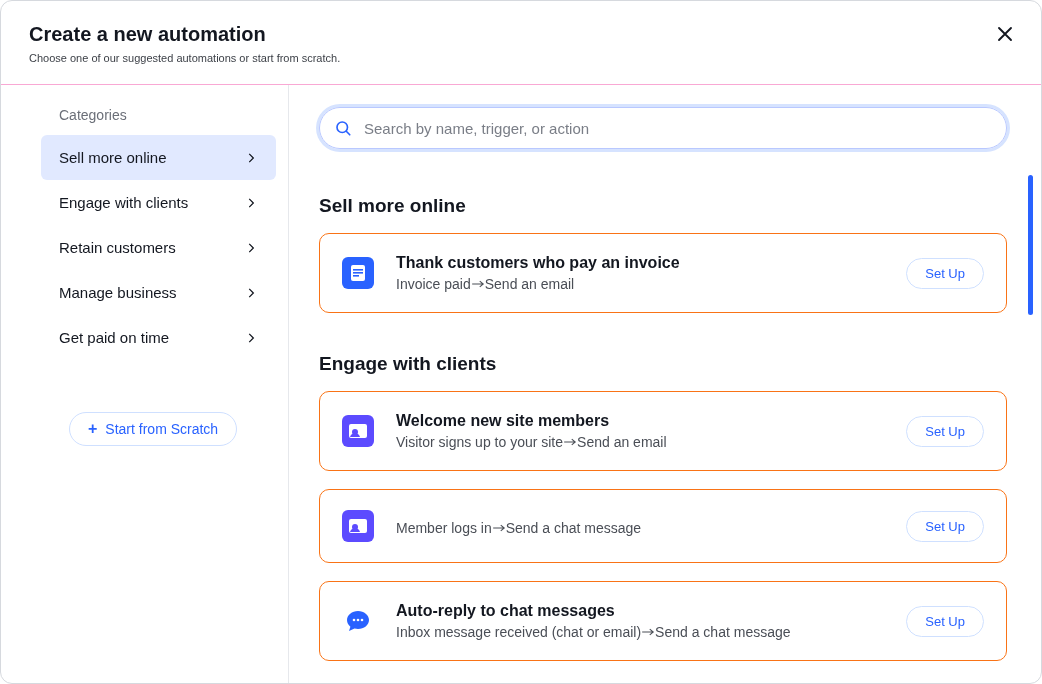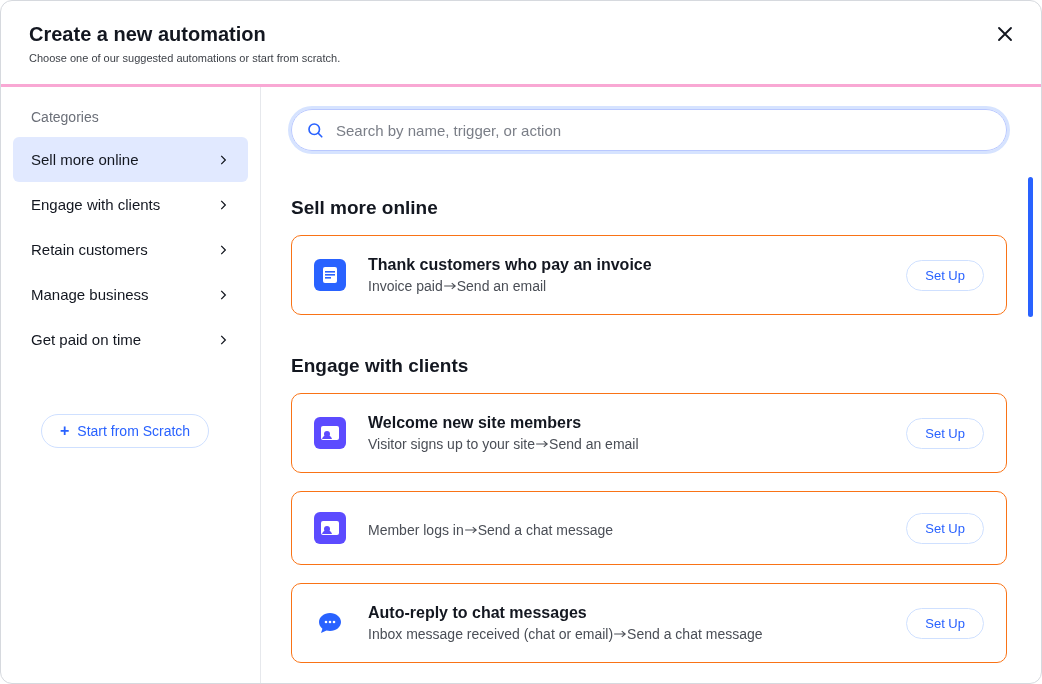--- a/index.html
+++ b/index.html
@@ -5,34 +5,34 @@
   * { box-sizing: border-box; margin: 0; padding: 0; }
   html, body { width: 1042px; height: 684px; font-family: -apple-system, BlinkMacSystemFont, "Segoe UI", Helvetica, Arial, sans-serif; background: #fff; color: #131720; }
   .modal {
     width: 1042px; height: 684px;
     border: 1px solid #d6d9de; border-radius: 12px;
     display: flex; flex-direction: column; overflow: hidden; position: relative;
     background: #fff;
   }
   .modal-header {
     padding: 22px 28px 20px 28px;
-    border-bottom: 3px solid #f9a8d4;
+    border-bottom: 1px solid #f9a8d4;
     position: relative;
   }
   .modal-header .title { font-size: 20px; font-weight: 700; color: #131720; }
   .modal-header .subtitle { font-size: 11px; color: #3b3f46; margin-top: 6px; font-weight: 400; }
   .close-btn {
     position: absolute; top: 20px; right: 22px;
     width: 28px; height: 28px; cursor: pointer;
     display: flex; align-items: center; justify-content: center;
     background: transparent; border: none;
   }
   .close-btn svg { width: 18px; height: 18px; stroke: #131720; stroke-width: 2.5; }
 
-  .modal-body { flex: 1; display: flex; min-height: 0; }
+  .modal-body { flex: 1; display: flex; min-height: 0; margin-left: 28px; }
   .sidebar {
     width: 260px; border-right: 1px solid #e6e8ec;
     padding: 22px 12px 22px 12px; display: flex; flex-direction: column;
   }
   .cat-label { font-size: 14px; color: #6b6f78; padding: 0 18px 12px 18px; }
   .cat-item {
     display: flex; align-items: center; justify-content: space-between;
     padding: 14px 18px; border-radius: 6px; cursor: pointer;
     font-size: 15px; color: #131720;
   }

